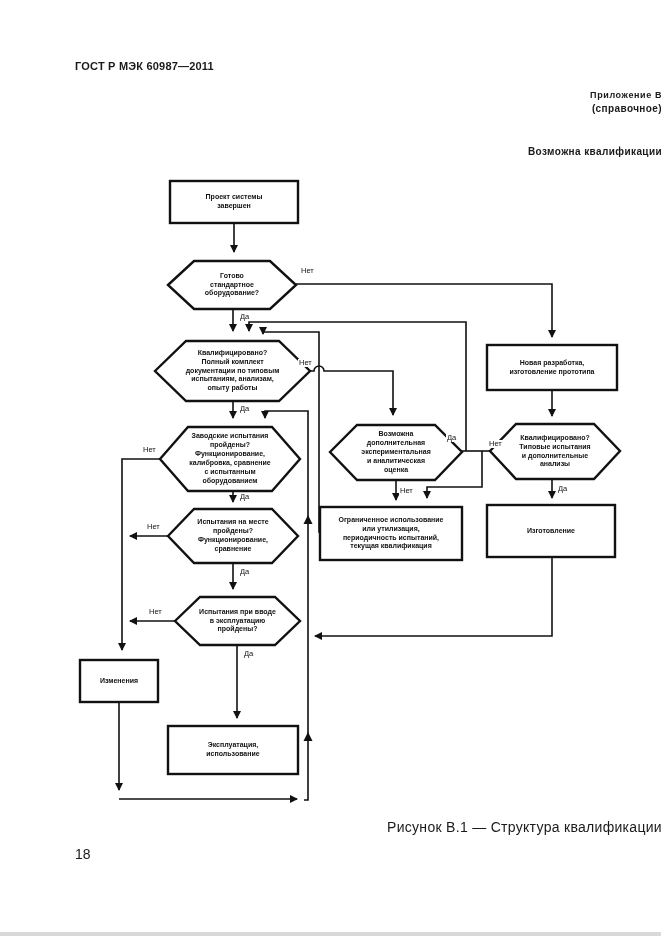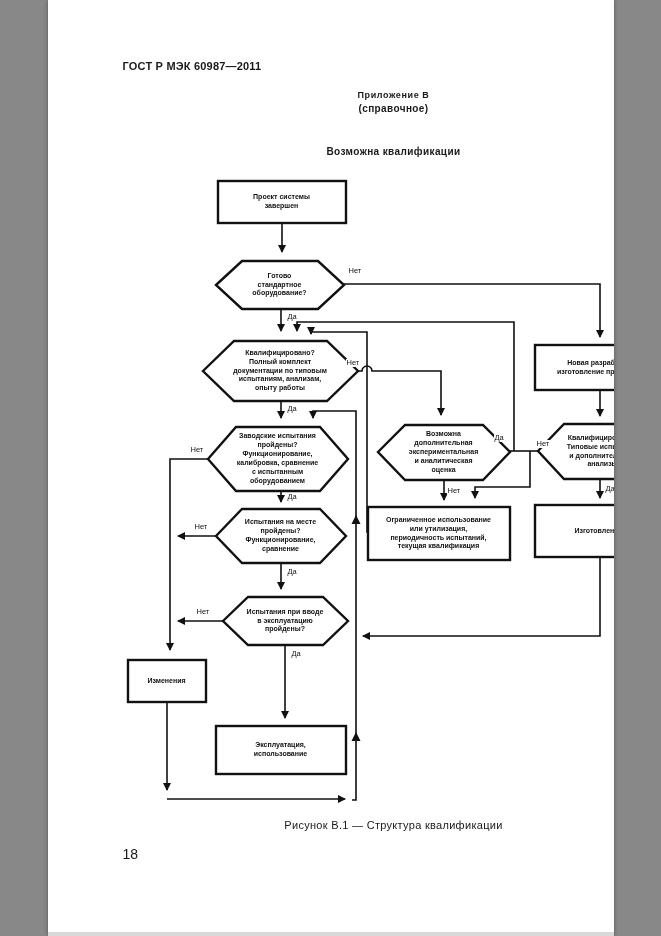--- a/index.html
+++ b/index.html
@@ -1,26 +1,26 @@
 <!DOCTYPE html>
 <html><head>
 <meta charset="utf-8">
 <style>
   html,body{margin:0;padding:0;background:#888;}
   .page{
-    position:relative;width:566px;height:936px;background:#ffffff;
+    position:relative;width:661px;height:936px;background:#ffffff;
     font-family:"Liberation Sans", sans-serif;color:#1a1a1a;overflow:hidden;
     margin:0 auto;box-shadow:0 0 4px rgba(0,0,0,.4);
   }
   .std-header{position:absolute;left:75px;top:60px;font-size:11px;font-weight:bold;letter-spacing:.2px;}
-  .centered{position:absolute;left:30px;width:632px;text-align:center;}
+  .centered{position:absolute;left:30px;width:632px;text-align:right;}
   .annex{top:90px;font-size:9px;font-weight:bold;letter-spacing:.6px;}
   .annex-note{top:103px;font-size:10px;font-weight:bold;letter-spacing:.4px;}
   .fig-title{top:146px;font-size:10px;font-weight:bold;letter-spacing:.4px;}
-  .caption{top:819px;font-size:11px;letter-spacing:.3px;}
+  .caption{top:819px;font-size:14px;letter-spacing:.3px;}
   .page-num{position:absolute;left:75px;top:846px;font-size:14px;}
   svg.flow{position:absolute;left:0;top:0;}
   .node-text{
     position:absolute;display:flex;align-items:center;justify-content:center;
     text-align:center;font-size:7px;font-weight:bold;line-height:1.28;
     white-space:pre-line;color:#111;pointer-events:none;
   }
   .edge-label{
     position:absolute;font-size:7.5px;font-weight:normal;color:#111;
     background:#fff;padding:0 1px;line-height:1;

